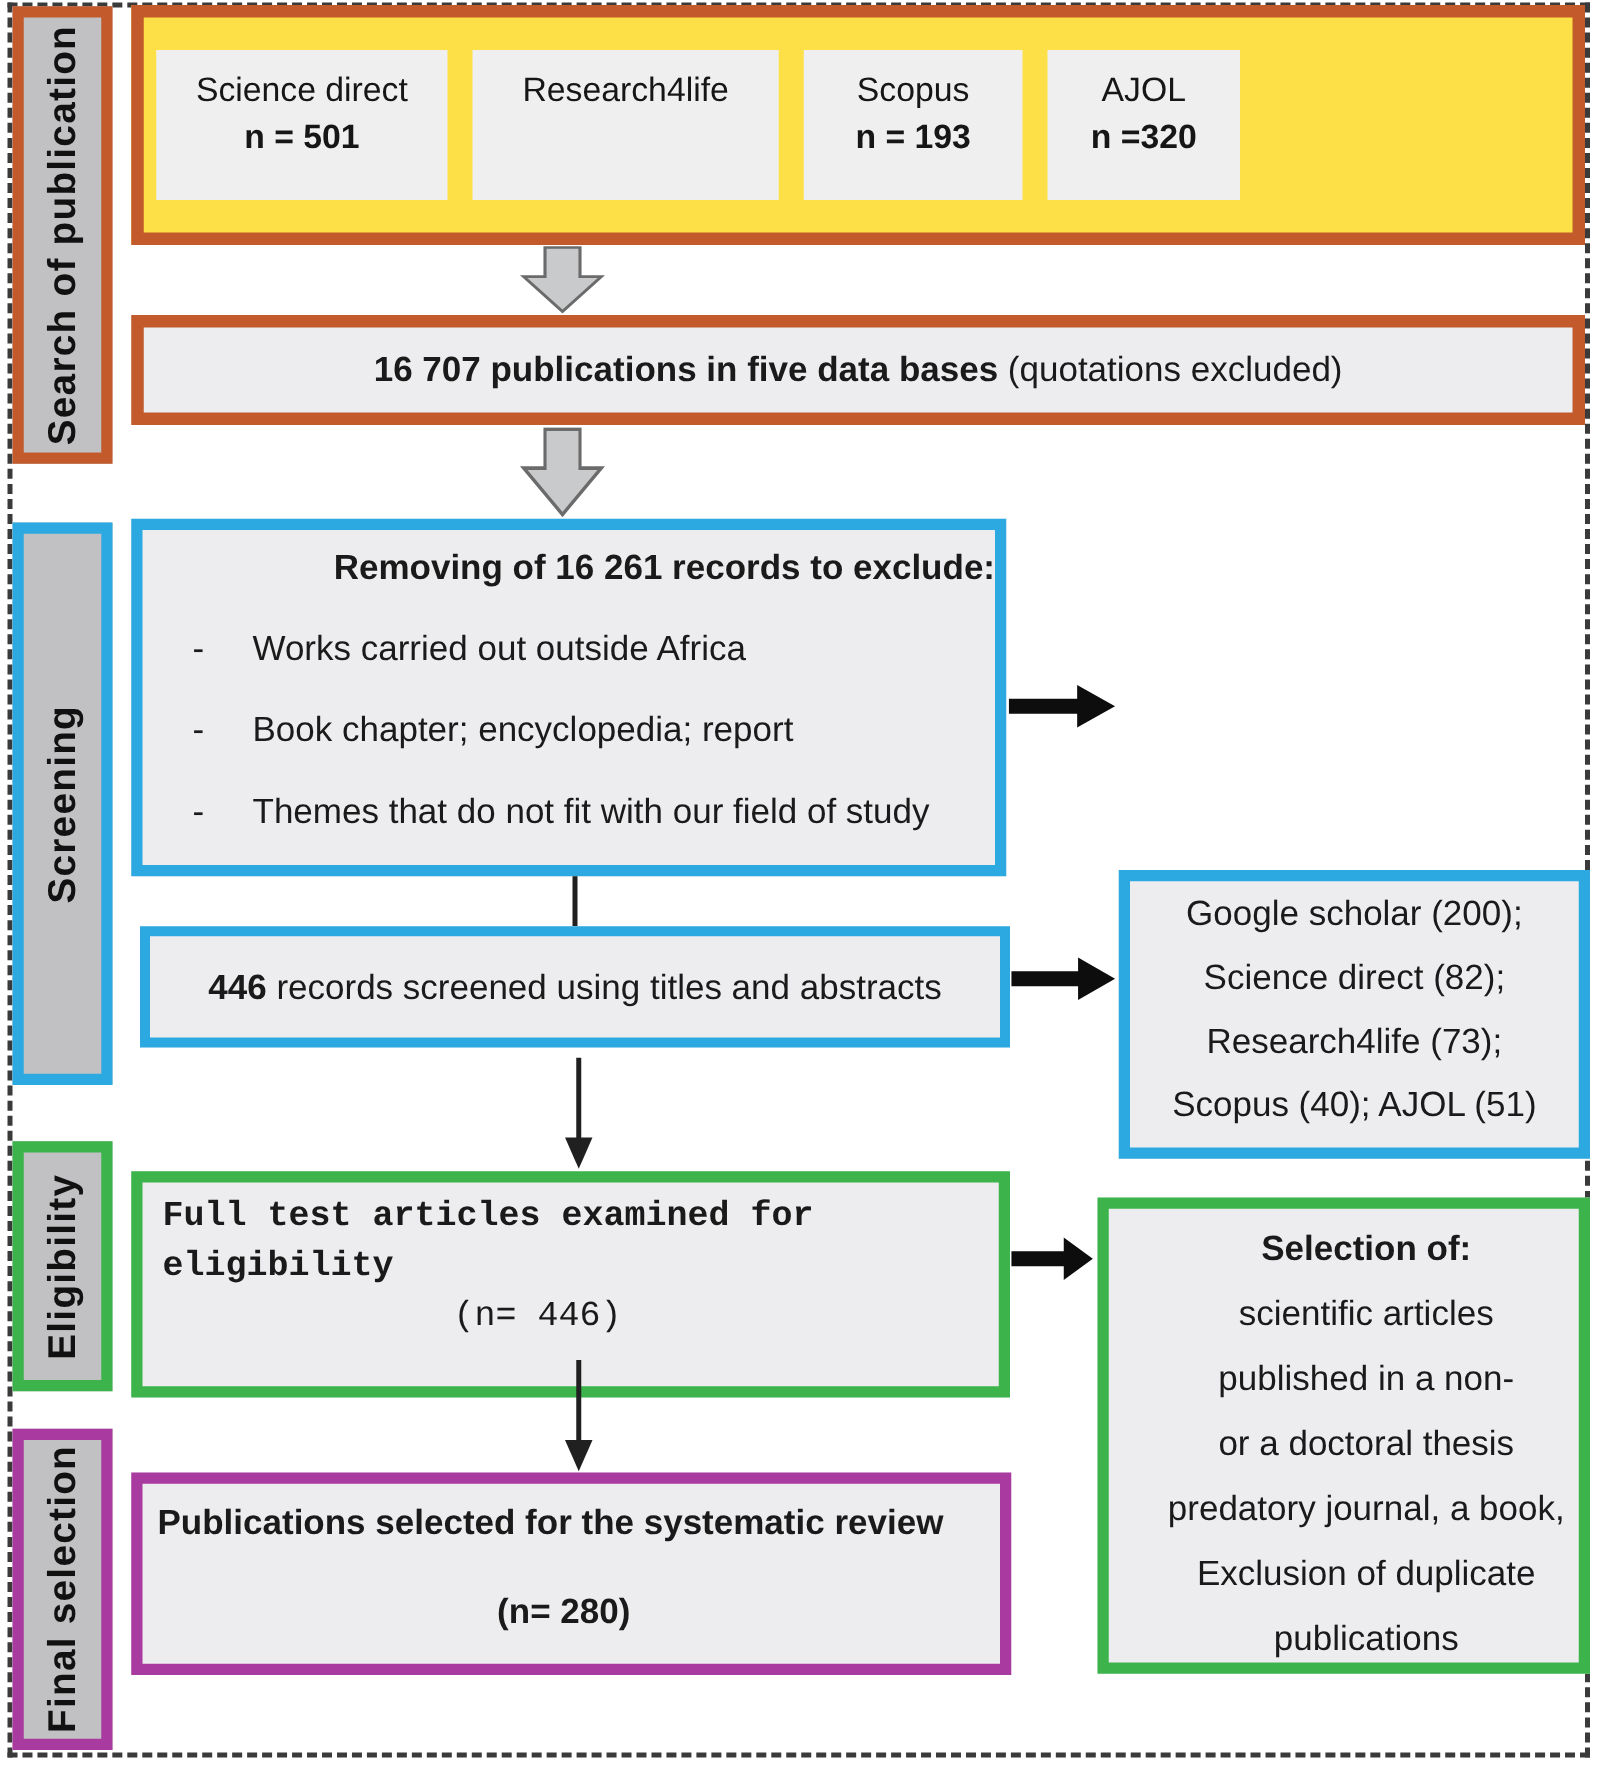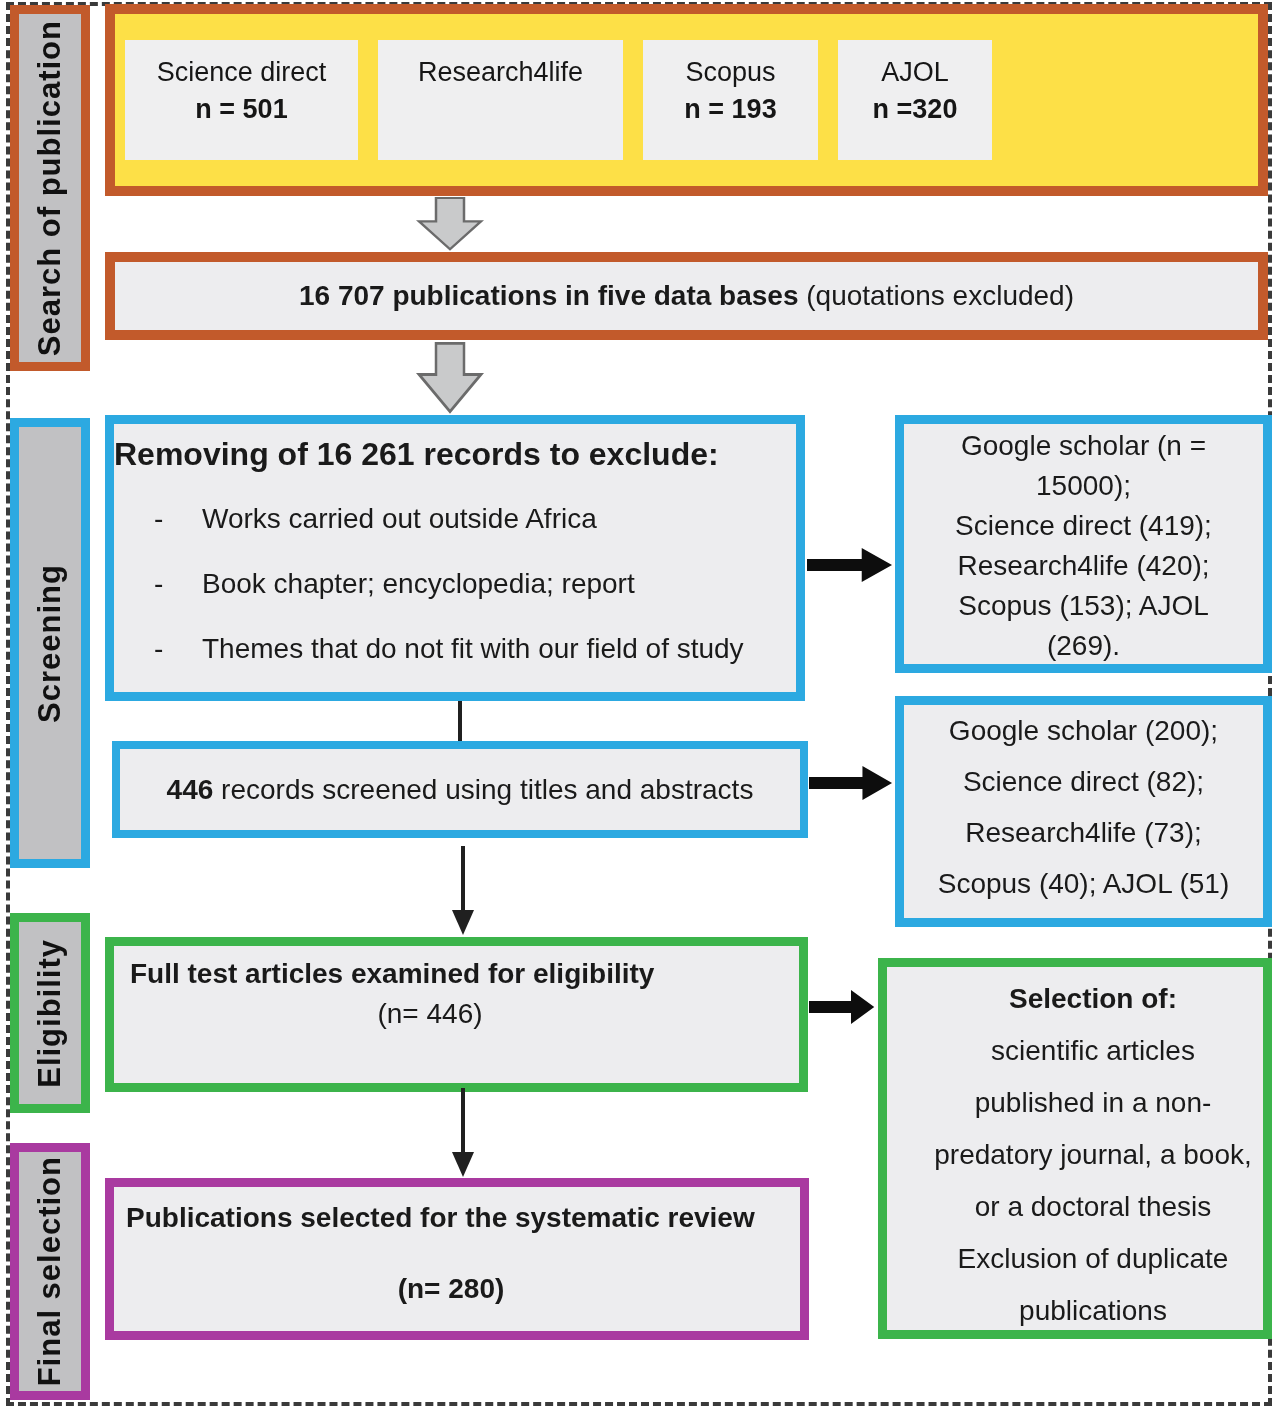--- a/index.html
+++ b/index.html
@@ -52,21 +52,21 @@
     border:10px solid var(--c-orange,#C25A2B);
     display:flex; align-items:center; justify-content:center;
     font-size:28px;
   }
   .total-box .b { font-weight:bold; }
 
   .blue-box1 {
     position:absolute; left:105px; top:415px; width:700px; height:286px;
     border:9px solid var(--c-blue,#2CA9E1); padding-top:12px;
   }
-  .blue-box1 .title { text-align:left; font-weight:bold; font-size:32px; line-height:36px; }
+  .blue-box1 .title { text-align:right; font-weight:bold; font-size:28px; line-height:36px; }
   .bullet-row { display:flex; margin:29px 0 0 40px; font-size:28px; line-height:36px; }
   .bullet-row .dash { width:48px; flex:0 0 48px; }
 
   .conn-line {
     position:absolute; left:458px; top:701px; width:4px; height:40px; background:#202020;
   }
 
   .box-446 {
     position:absolute; left:112px; top:741px; width:696px; height:97px;
     border:8px solid var(--c-blue,#2CA9E1);
@@ -79,22 +79,22 @@
     border:9px solid var(--c-blue,#2CA9E1);
     text-align:center; font-size:28px; line-height:40px; padding-top:2px;
   }
   .right-blue2 {
     position:absolute; left:895px; top:696px; width:377px; height:231px;
     border:9px solid var(--c-blue,#2CA9E1);
     text-align:center; font-size:28px; line-height:51px;
   }
 
   .green-box {
-    position:absolute; left:105px; top:937px; width:703px; height:155px;
-    border:9px solid var(--c-green,#3CB44B); padding:8px 0 0 16px;
+    position:absolute; left:105px; top:937px; width:703px; height:181px;
+    border:9px solid var(--c-green,#3CB44B); padding:8px 0 0 16px;font-family:Liberation Mono, monospace;
   }
   .green-box .inner { width:600px; }
   .green-box .l1 { font-weight:bold; font-size:28px; line-height:40px; }
   .green-box .l2 { text-align:center; font-size:28px; line-height:40px; }
 
   .right-green {
     position:absolute; left:878px; top:958px; width:394px; height:381px;
     border:9px solid var(--c-green,#3CB44B);
     text-align:center; font-size:28px; line-height:52px; padding-top:6px;padding-left:36px;
   }
@@ -174,28 +174,20 @@
     <div class="bullet-row">
       <span class="dash">-</span>
       <span>Book chapter; encyclopedia; report</span>
     </div>
     <div class="bullet-row">
       <span class="dash">-</span>
       <span>Themes that do not fit with our field of study</span>
     </div>
   </div>
 
-  <div class="right-blue1 fill">
-    <div>Google scholar (n =</div>
-    <div>15000);</div>
-    <div>Science direct (419);</div>
-    <div>Research4life (420);</div>
-    <div>Scopus (153); AJOL</div>
-    <div>(269).</div>
-  </div>
 
   <div class="right-blue2 fill">
     <div>Google scholar (200);</div>
     <div>Science direct (82);</div>
     <div>Research4life (73);</div>
     <div>Scopus (40); AJOL (51)</div>
   </div>
 
   <div class="abs" style="left:807px; top:545px;">
     <svg width="86" height="40" viewBox="0 0 88 40" preserveAspectRatio="none">
@@ -232,22 +224,22 @@
   <div class="abs" style="left:809px; top:987px;">
     <svg width="66" height="40" viewBox="0 0 88 40" preserveAspectRatio="none">
       <polygon points="0,14 56,14 56,3 87,20 56,37 56,26 0,26" fill="#0d0d0d"></polygon>
     </svg>
   </div>
 
   <div class="right-green fill">
     <div class="title">Selection of:</div>
     <div>scientific articles</div>
     <div>published in a non-</div>
+    <div>or a doctoral thesis</div>
     <div>predatory journal, a book,</div>
-    <div>or a doctoral thesis</div>
     <div>Exclusion of duplicate</div>
     <div>publications</div>
   </div>
 
   <div class="abs" style="left:448px; top:1088px;">
     <svg width="30" height="90" viewBox="0 0 30 90">
       <line x1="15" y1="0" x2="15" y2="66" stroke="#202020" stroke-width="4"></line>
       <polygon points="4,64 26,64 15,89" fill="#202020"></polygon>
     </svg>
   </div>

